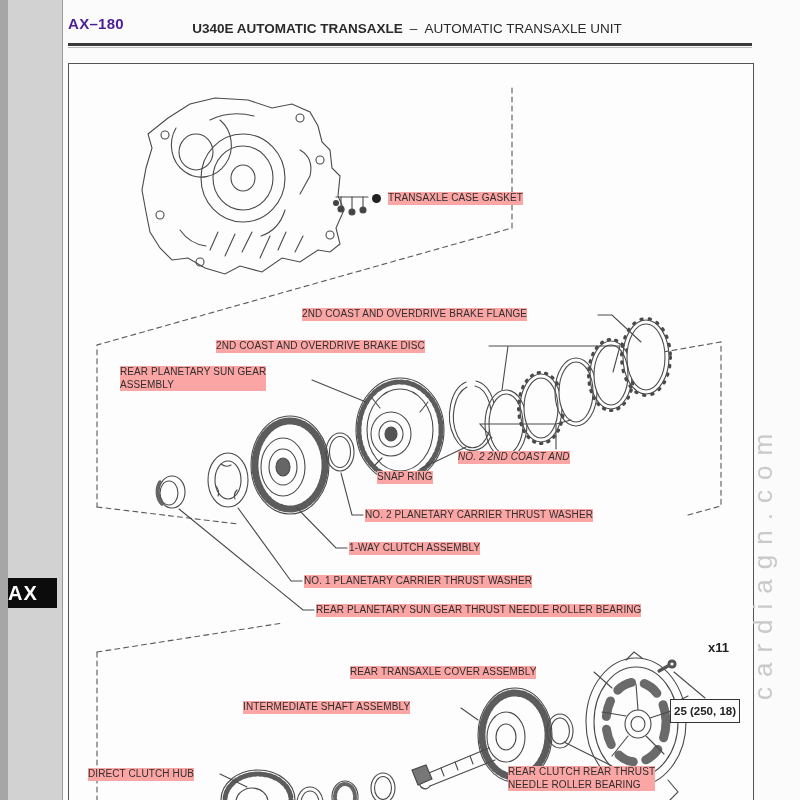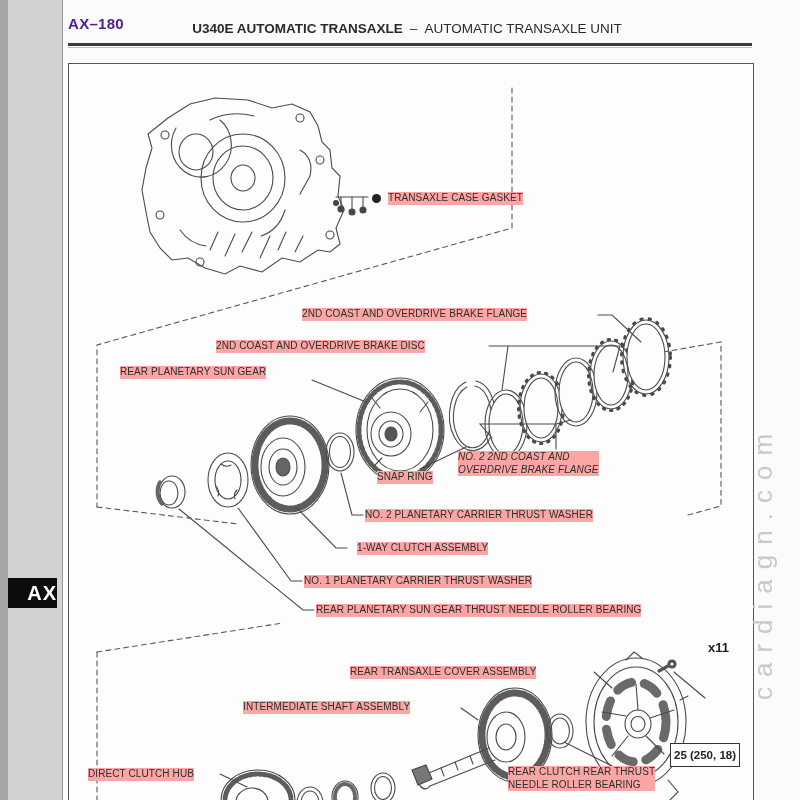--- a/index.html
+++ b/index.html
@@ -4,38 +4,38 @@
 <style>
   html,body{margin:0;padding:0;}
   body{font-family:"Liberation Sans","DejaVu Sans",sans-serif;}
   .stage{position:relative;width:800px;height:800px;background:#fbfbfb;overflow:hidden;}
   
   .margin-left{position:absolute;left:0;top:0;width:62px;height:800px;background:#d2d2d2;}
   .spine{position:absolute;left:0;top:0;width:8px;height:800px;background:#a6a6a6;}
   .page-edge{position:absolute;left:62px;top:0;width:1px;height:800px;background:#9a9a9a;}
   
   .ax-tab{position:absolute;left:8px;top:578px;width:49px;height:30px;background:#0c0c0c;color:#fff;
-          display:flex;align-items:center;justify-content:flex-end;font-size:20px;font-weight:bold;letter-spacing:1px;}
+          display:flex;align-items:center;justify-content:flex-start;font-size:20px;font-weight:bold;letter-spacing:1px;}
   
   .pagenum{position:absolute;left:68px;top:15px;font-size:15px;font-weight:bold;color:#4c1d95;letter-spacing:.3px;}
   .header-title{position:absolute;left:62px;top:21px;width:690px;text-align:center;font-size:13.5px;color:#2a2a2a;}
   .header-title .b{font-weight:bold;}
   .header-title .sep{margin:0 7px;}
   .rule-dark{position:absolute;left:68px;top:43px;width:684px;height:3px;background:#3a3a3a;}
   .rule-lite{position:absolute;left:68px;top:47px;width:684px;height:1px;background:#bdbdbd;}
   
   .frame{position:absolute;left:68px;top:63px;width:684px;height:745px;border:1.2px solid #555;border-bottom:none;background:#fdfdfd;}
   svg.art{position:absolute;left:0;top:0;pointer-events:none;}
   
   .lbl{position:absolute;font-size:10px;line-height:1.25;color:#2e2e2e;white-space:nowrap;background:#fca5a5;letter-spacing:.1px;}
   .lbl span{display:block;}
   .bullet{position:absolute;left:372px;top:194px;width:9px;height:9px;border-radius:50%;background:#222;}
   .bold-note{position:absolute;font-size:13px;font-weight:bold;color:#222;background:transparent;}
   .torque-box{position:absolute;left:670px;top:699px;width:68px;height:22px;border:1.6px solid #333;background:#fdfdfd;
-              display:flex;align-items:center;justify-content:center;font-size:11.5px;font-weight:bold;color:#222;white-space:nowrap;margin-top:44px;}
+              display:flex;align-items:center;justify-content:center;font-size:11.5px;font-weight:bold;color:#222;white-space:nowrap;}
   
   .watermark{position:absolute;left:748px;top:388px;height:312px;writing-mode:vertical-rl;transform:rotate(180deg);
              font-size:26px;letter-spacing:10px;color:#c9c9c9;}
 </style>
 </head>
 <body>
 
 <div class="stage">
 
   <div class="margin-left"></div>
@@ -217,31 +217,31 @@
   </svg>
 
   <div class="bullet"></div>
   <div class="lbl" style="left:388px;top:192px;">TRANSAXLE CASE GASKET</div>
 
   <div class="lbl" style="left:302px;top:308px;">2ND COAST AND OVERDRIVE BRAKE FLANGE</div>
   <div class="lbl" style="left:216px;top:340px;">2ND COAST AND OVERDRIVE BRAKE DISC</div>
 
   <div class="lbl" style="left:120px;top:366px;">
     <span>REAR PLANETARY SUN GEAR</span>
+    <span>ASSEMBLY</span>
   </div>
 
   <div class="lbl" style="left:377px;top:471px;">SNAP RING</div>
 
   <div class="lbl" style="left:458px;top:451px;font-style:italic;">
     <span>NO. 2 2ND COAST AND</span>
-    <span>OVERDRIVE BRAKE FLANGE</span>
   </div>
 
   <div class="lbl" style="left:365px;top:509px;">NO. 2 PLANETARY CARRIER THRUST WASHER</div>
-  <div class="lbl" style="left:349px;top:542px;margin-left:8px;">1-WAY CLUTCH ASSEMBLY</div>
+  <div class="lbl" style="left:349px;top:542px;">1-WAY CLUTCH ASSEMBLY</div>
   <div class="lbl" style="left:304px;top:575px;">NO. 1 PLANETARY CARRIER THRUST WASHER</div>
   <div class="lbl" style="left:350px;top:666px;">REAR TRANSAXLE COVER ASSEMBLY</div>
 
   <div class="lbl" style="left:316px;top:604px;">REAR PLANETARY SUN GEAR THRUST NEEDLE ROLLER BEARING</div>
   <div class="lbl" style="left:243px;top:701px;">INTERMEDIATE SHAFT ASSEMBLY</div>
   <div class="lbl" style="left:88px;top:768px;">DIRECT CLUTCH HUB</div>
 
   <div class="lbl" style="left:508px;top:766px;">
     <span>REAR CLUTCH REAR THRUST</span>
     <span>NEEDLE ROLLER BEARING</span>

